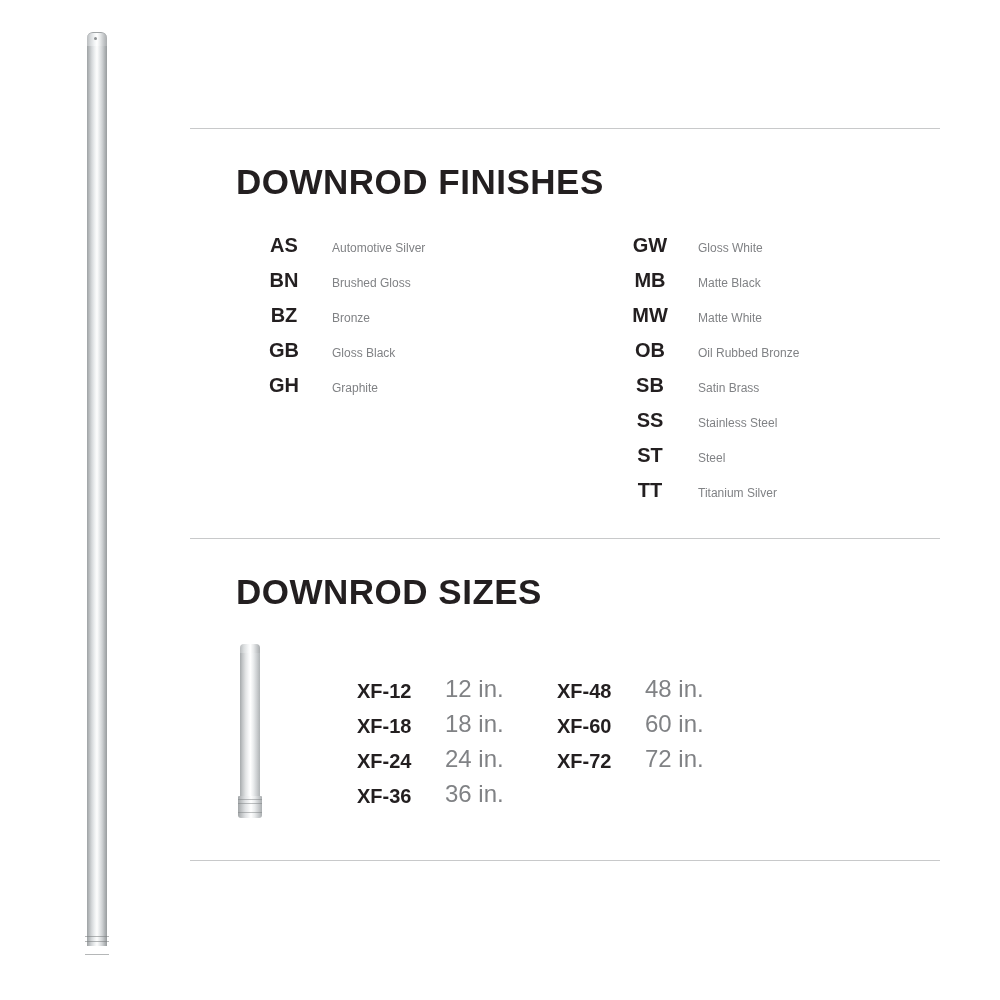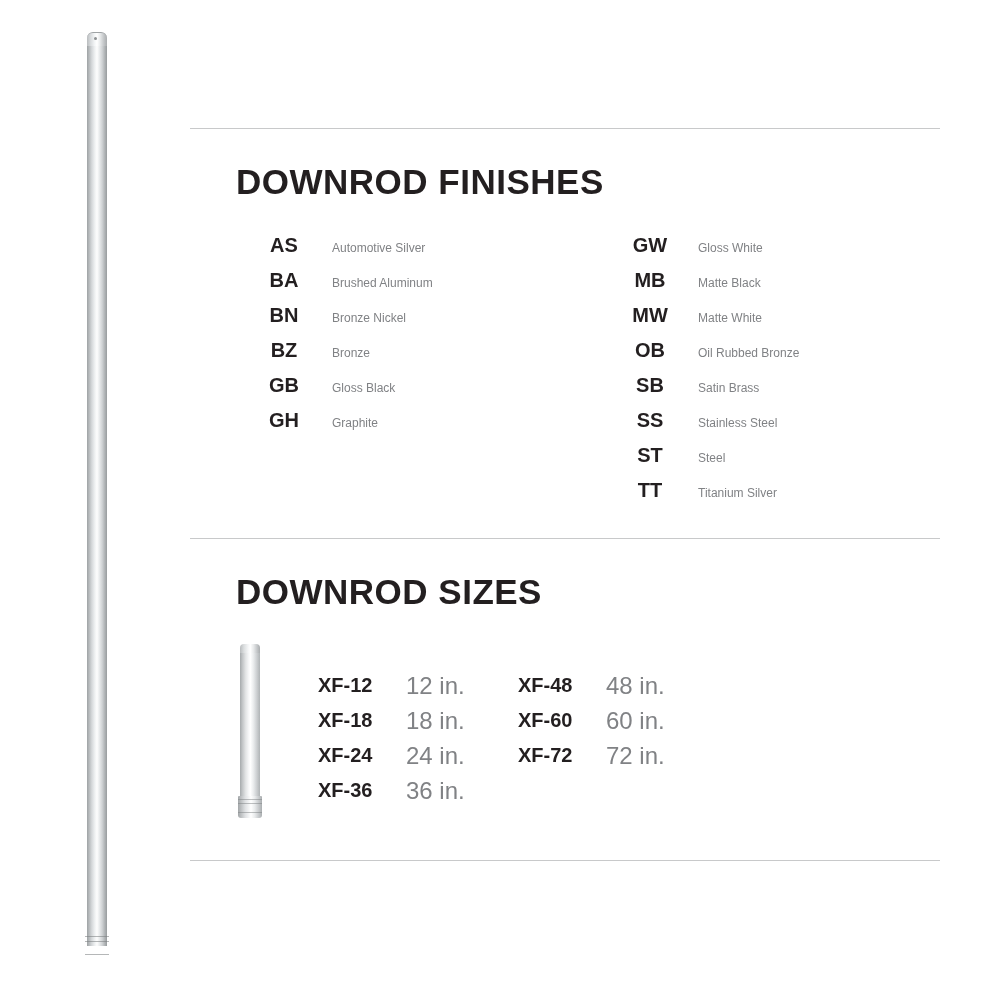--- a/index.html
+++ b/index.html
@@ -188,22 +188,23 @@
 
   .size-col {
     position: absolute;
     top: 668px;
   }
   .size-col.col-1 { left: 318px; }
   .size-col.col-2 { left: 518px; }
 
   .size-row {
     display: flex;
-    align-items: center;
+    align-items: flex-end;
     height: 35px;
+    margin-left: 39px;
   }
   .size-code {
     width: 88px;
     flex: 0 0 88px;
     font-size: 20px;
     font-weight: bold;
     color: #231f20;
   }
   .size-value {
     font-size: 24px;
@@ -231,26 +232,22 @@
   <div class="rule bottom"></div>
 
   <div class="section-title finishes">DOWNROD FINISHES</div>
 
   <div class="finish-col col-1">
     <div class="finish-row">
       <span class="finish-code">AS</span>
       <span class="finish-name">Automotive Silver</span>
     </div>
     <div class="finish-row">
-      <span class="finish-code">BA</span>
-      <span class="finish-name">Brushed Aluminum</span>
-    </div>
-    <div class="finish-row">
       <span class="finish-code">BN</span>
-      <span class="finish-name">Bronze Nickel</span>
+      <span class="finish-name">Brushed Gloss</span>
     </div>
     <div class="finish-row">
       <span class="finish-code">BZ</span>
       <span class="finish-name">Bronze</span>
     </div>
     <div class="finish-row">
       <span class="finish-code">GB</span>
       <span class="finish-name">Gloss Black</span>
     </div>
     <div class="finish-row">

